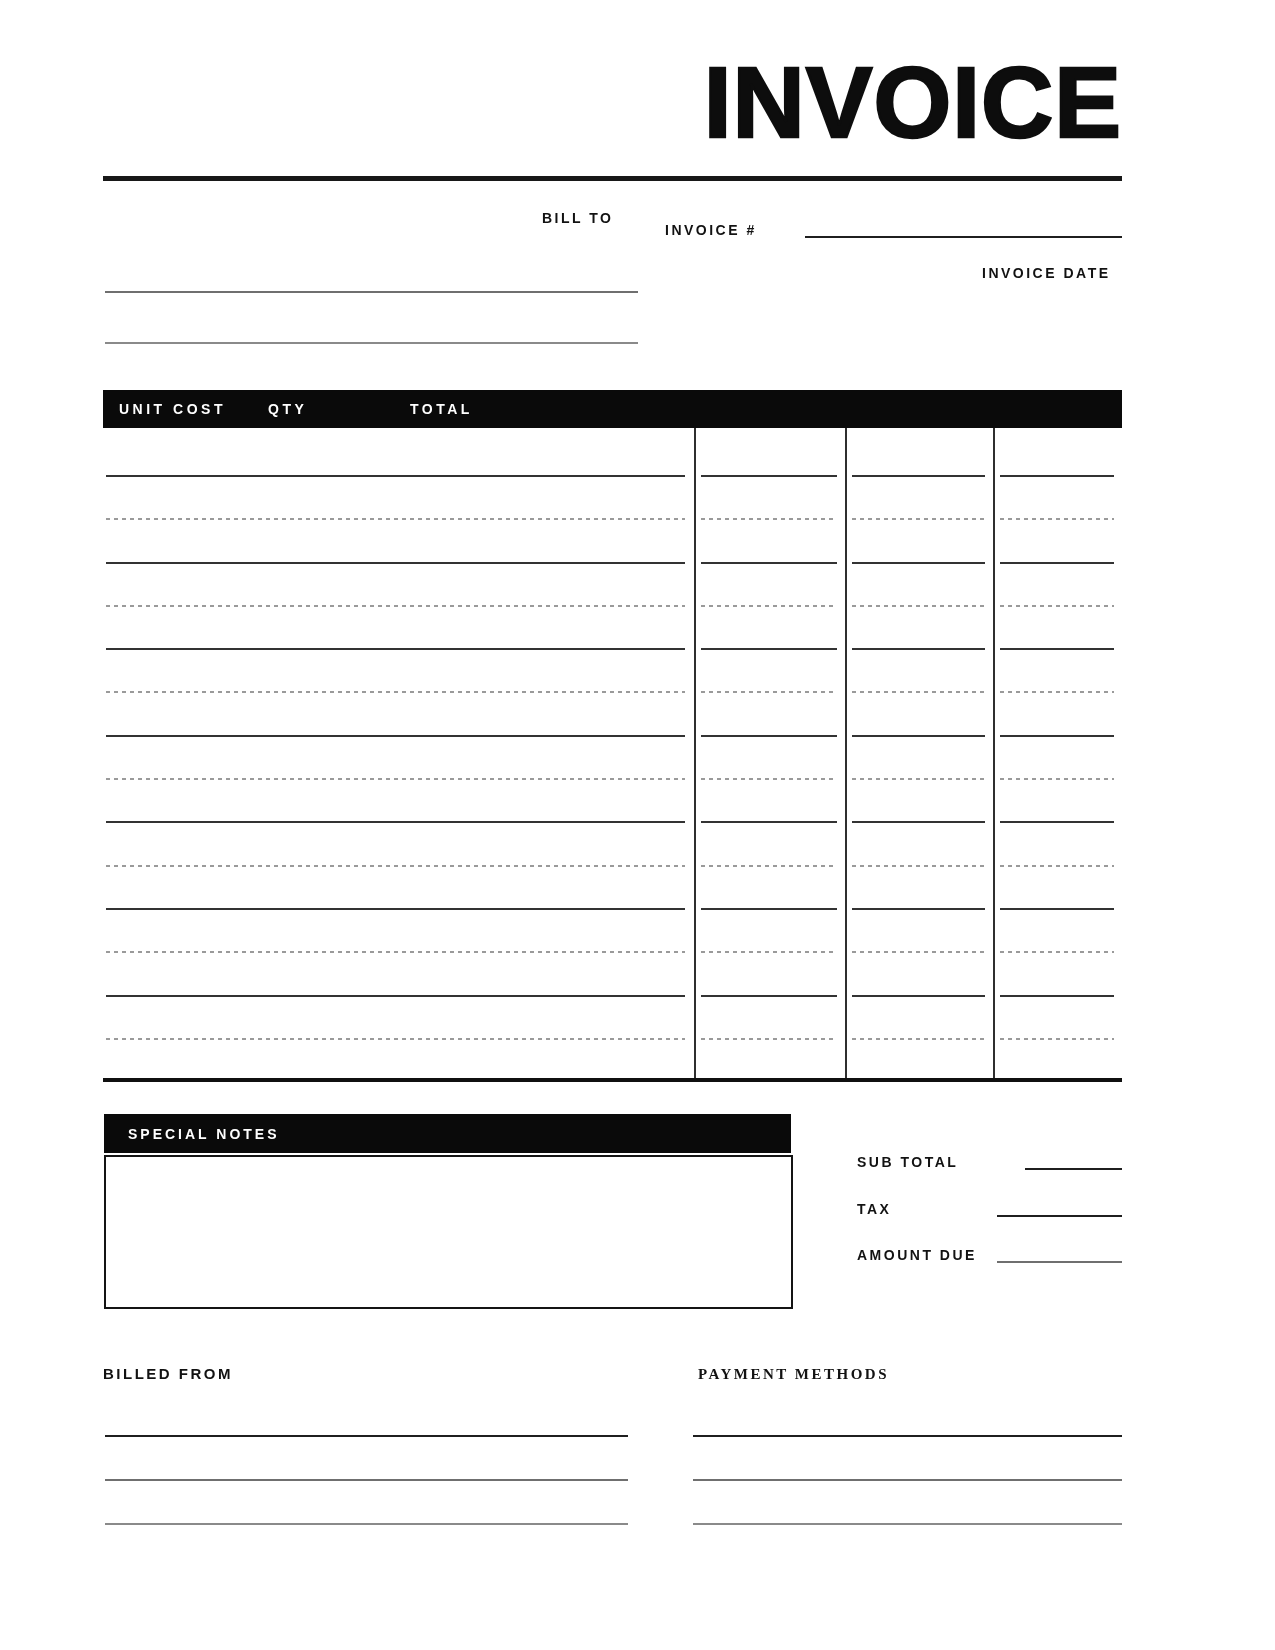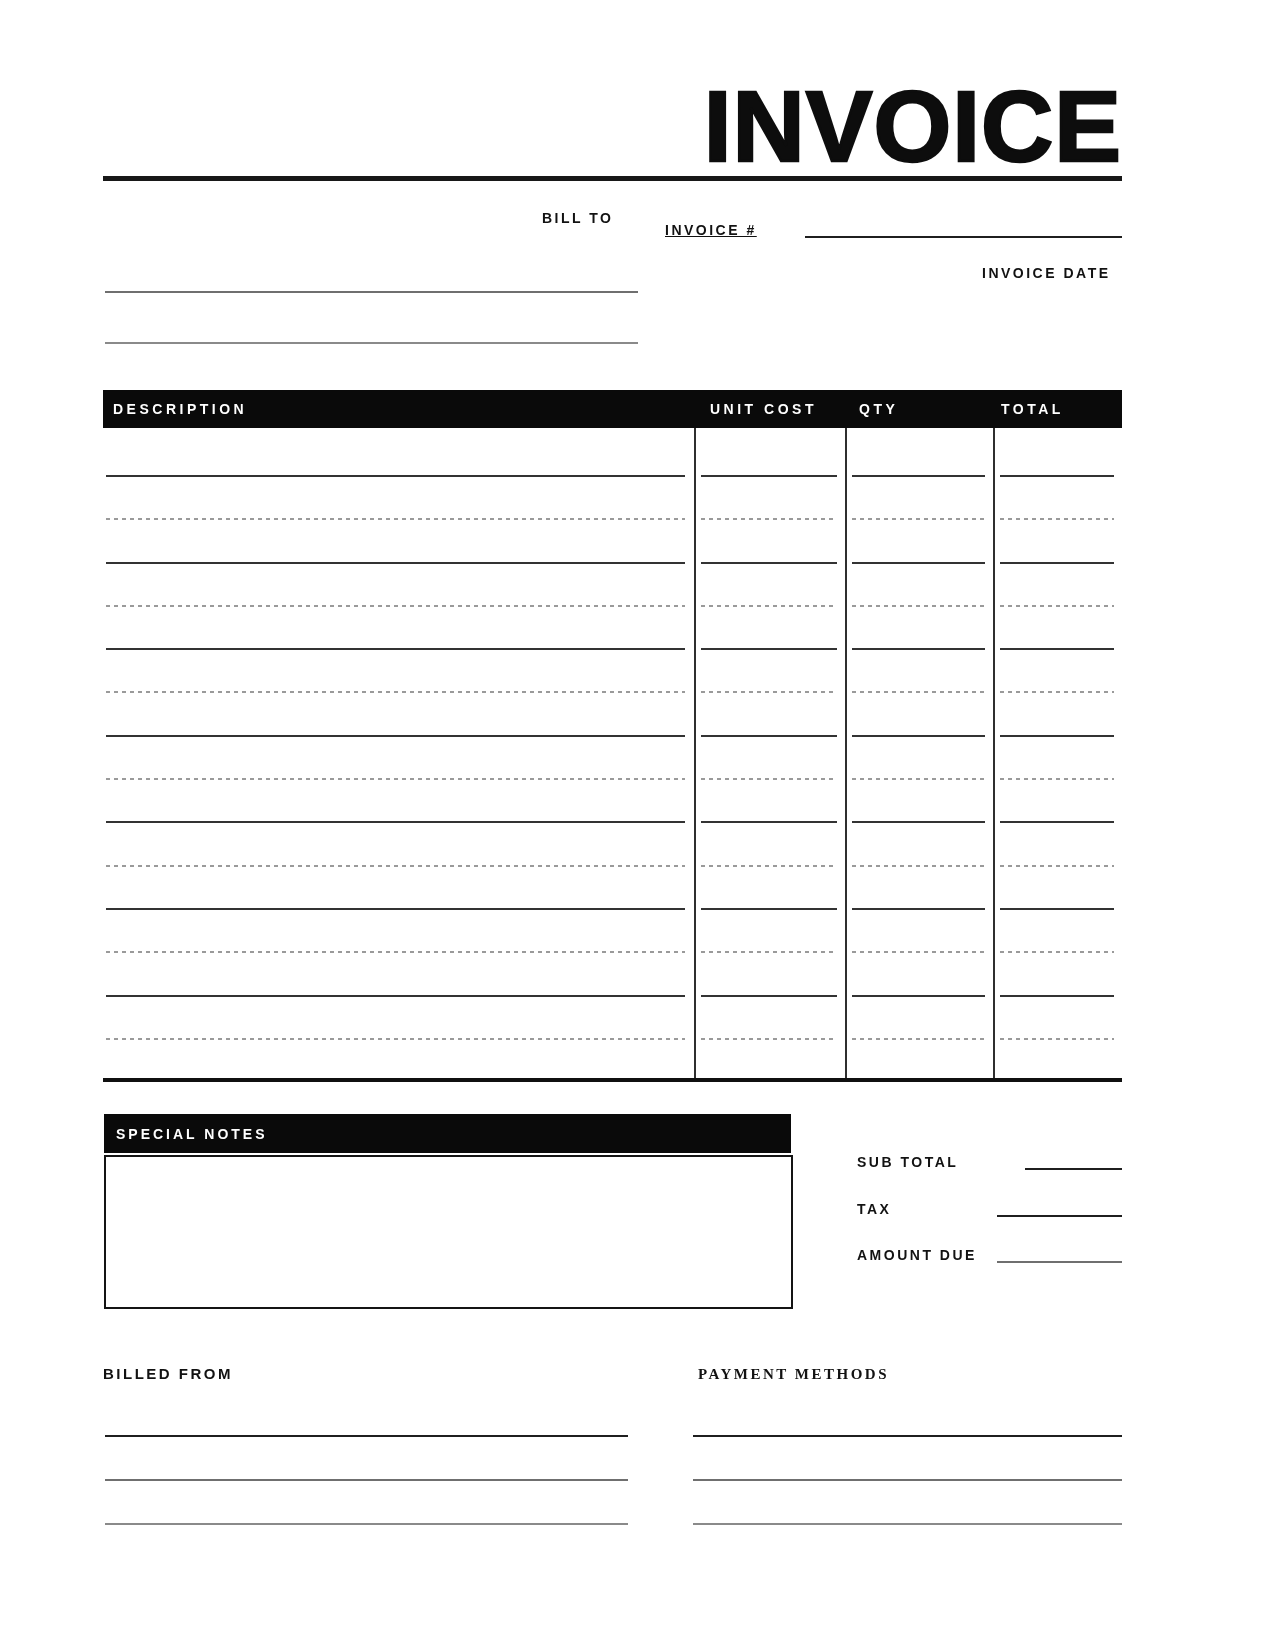--- a/index.html
+++ b/index.html
@@ -14,21 +14,20 @@
   }
   
   .title{
     position:absolute;
     top:52px; right:153px;
     font-size:100px;
     font-weight:bold;
     letter-spacing:1px;
     line-height:1;
     color:#0d0d0d;
-    margin-top:24px;
     -webkit-text-stroke:2.5px #0d0d0d;
   }
   .top-rule{
     position:absolute;
     left:103px; top:176px;
     width:1019px; height:5px;
     background:#181818;
   }
   
   .field-row{
@@ -105,21 +104,21 @@
   }
   
   .notes-bar{
     position:absolute;
     left:104px; top:1114px;
     width:687px; height:39px;
     background:#0a0a0a;
     display:flex;
     align-items:center;
   }
-  .notes-bar .th{padding-left:12px;letter-spacing:3px;}
+  .notes-bar .th{padding-left:24px;letter-spacing:3px;}
   .notes-box{
     position:absolute;
     left:104px; top:1155px;
     width:689px; height:154px;
     border:2px solid #141414;
     box-sizing:border-box;
     font-size:14px;
     color:#222222;
   }
   
@@ -153,31 +152,30 @@
   <div class="title">INVOICE</div>
   <div class="top-rule"></div>
 
   <div class="field-row" style="left:103px;top:211px;width:535px;flex-direction:column;">
     <span class="f-label" style="width:96px;">BILL TO</span>
     <span class="f-line ln-dark"></span>
   </div>
   <div class="hline ln-mid" style="left:105px;top:291px;width:533px;"></div>
   <div class="hline ln-light" style="left:105px;top:342px;width:533px;"></div>
 
-  <div class="field-row" style="left:665px;top:212px;width:457px;text-decoration:underline;">
+  <div class="field-row" style="left:665px;top:212px;width:457px;">
     <span class="f-label" style="width:140px;">INVOICE #</span>
     <span class="f-line ln-dark"></span>
   </div>
   <div class="field-row" style="left:665px;top:266px;width:457px;flex-direction:column;">
     <span class="f-label" style="width:140px;">INVOICE DATE</span>
     <span class="f-line ln-mid"></span>
   </div>
 
   <div class="table-header">
-    <span class="th h-desc">DESCRIPTION</span>
     <span class="th h-unit">UNIT COST</span>
     <span class="th h-qty">QTY</span>
     <span class="th h-total">TOTAL</span>
   </div>
 
   <div class="table-body" id="table-body">
       <div class="t-row solid first">
         <div class="cell c-desc">
           <span class="row-line"></span>
         </div>

